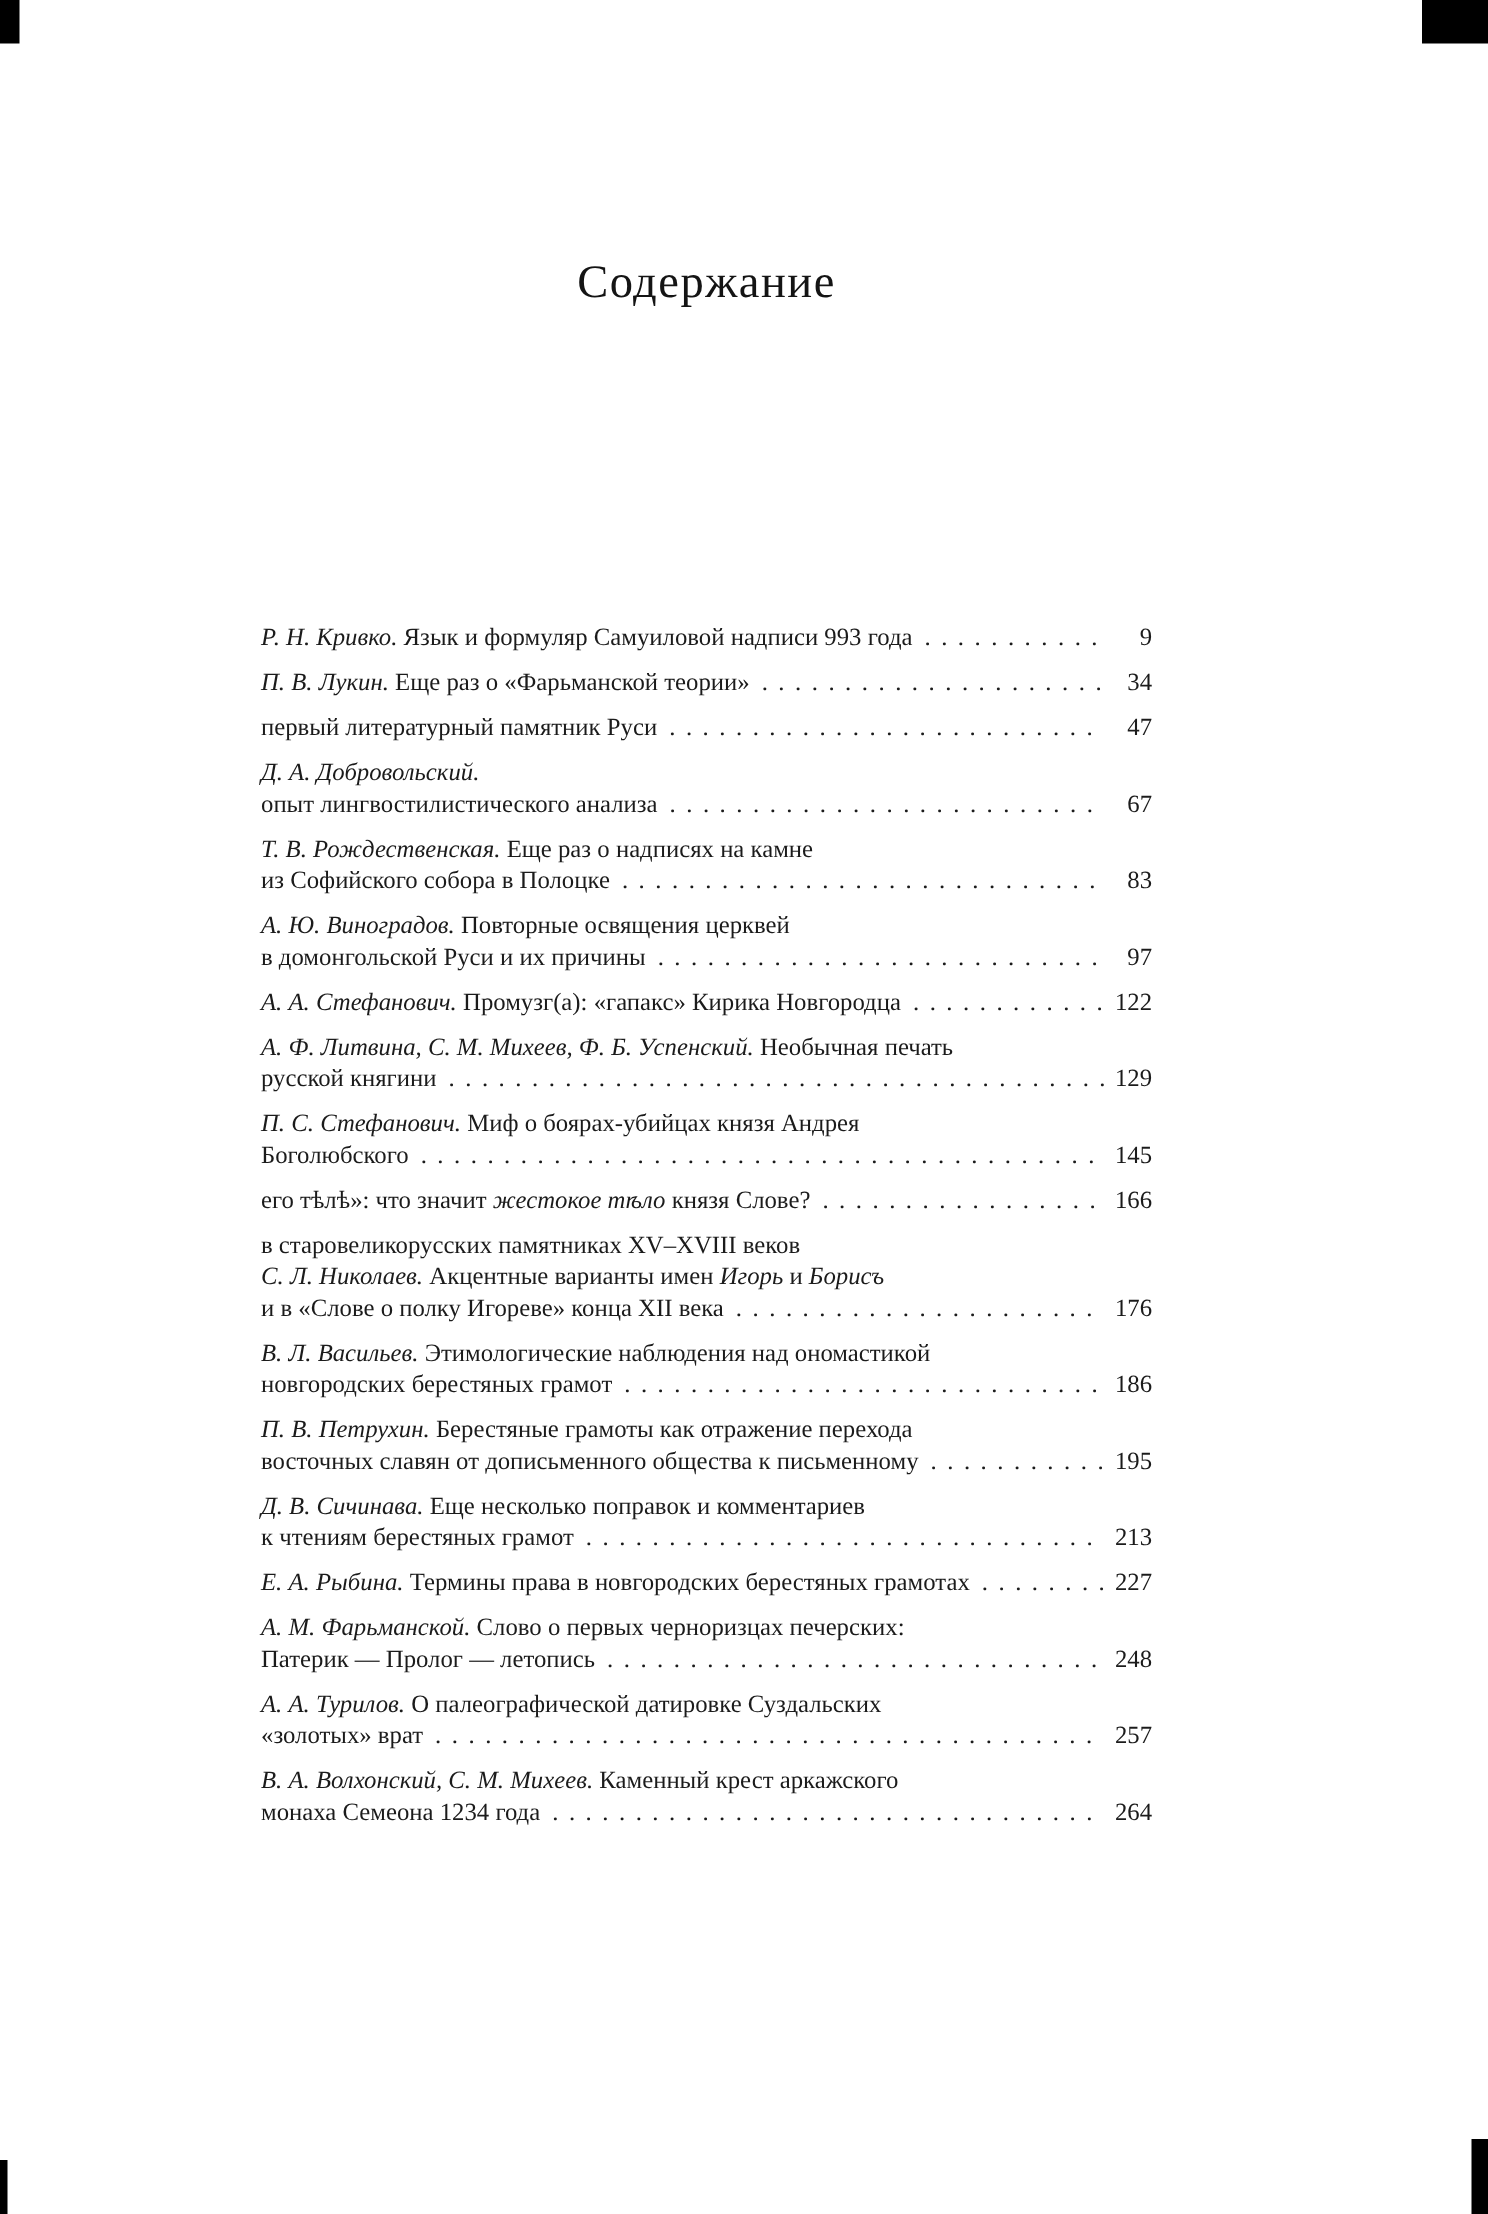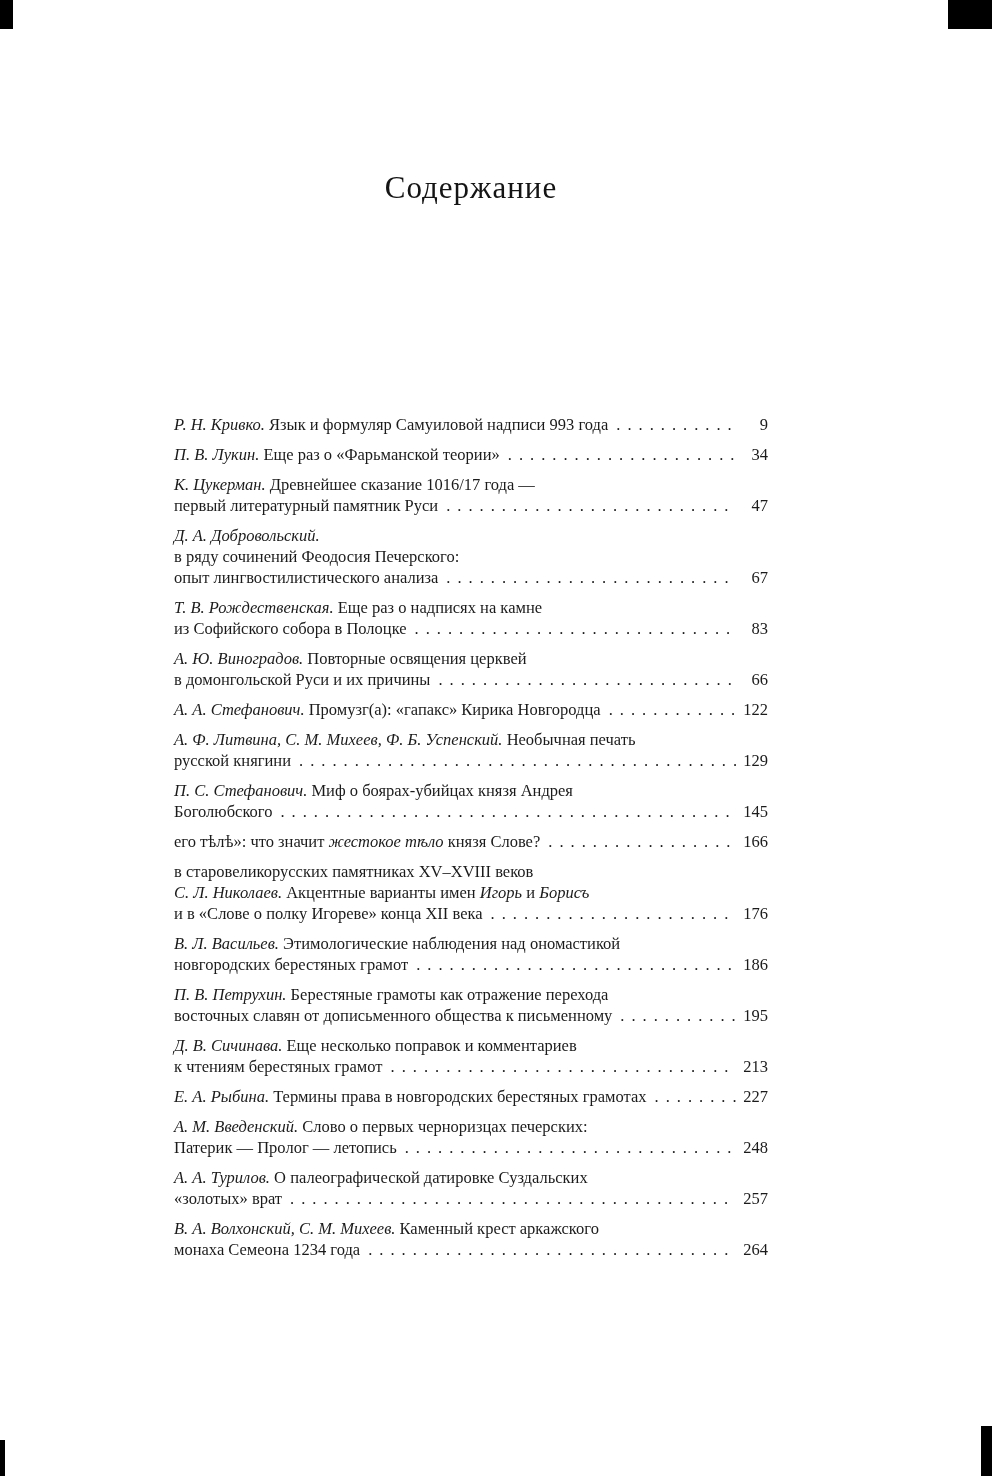--- a/index.html
+++ b/index.html
@@ -94,35 +94,28 @@
       <div class="entry">
         <div class="line">
           <span class="seg italic">П. В. Лукин.</span>
           <span class="seg"> Еще раз о «Фарьманской теории»</span>
           <span class="dots">................................................................................</span>
           <span class="pagenum">34</span>
         </div>
       </div>
       <div class="entry">
         <div class="line">
-          <span class="seg italic">К. Цукерман.</span>
-          <span class="seg"> Древнейшее сказание 1016/17 года —</span>
-        </div>
-        <div class="line">
           <span class="seg">первый литературный памятник Руси</span>
           <span class="dots">................................................................................</span>
           <span class="pagenum">47</span>
         </div>
       </div>
       <div class="entry">
         <div class="line">
           <span class="seg italic">Д. А. Добровольский.</span>
-        </div>
-        <div class="line">
-          <span class="seg">в ряду сочинений Феодосия Печерского:</span>
         </div>
         <div class="line">
           <span class="seg">опыт лингвостилистического анализа</span>
           <span class="dots">................................................................................</span>
           <span class="pagenum">67</span>
         </div>
       </div>
       <div class="entry">
         <div class="line">
           <span class="seg italic">Т. В. Рождественская.</span>
@@ -135,21 +128,21 @@
         </div>
       </div>
       <div class="entry">
         <div class="line">
           <span class="seg italic">А. Ю. Виноградов.</span>
           <span class="seg"> Повторные освящения церквей</span>
         </div>
         <div class="line">
           <span class="seg">в домонгольской Руси и их причины</span>
           <span class="dots">................................................................................</span>
-          <span class="pagenum">66</span>
+          <span class="pagenum">97</span>
         </div>
       </div>
       <div class="entry">
         <div class="line">
           <span class="seg italic">А. А. Стефанович.</span>
           <span class="seg"> Промузг(а): «гапакс» Кирика Новгородца</span>
           <span class="dots">................................................................................</span>
           <span class="pagenum">122</span>
         </div>
       </div>
@@ -237,21 +230,21 @@
       <div class="entry">
         <div class="line">
           <span class="seg italic">Е. А. Рыбина.</span>
           <span class="seg"> Термины права в новгородских берестяных грамотах</span>
           <span class="dots">................................................................................</span>
           <span class="pagenum">227</span>
         </div>
       </div>
       <div class="entry">
         <div class="line">
-          <span class="seg italic">А. М. Введенский.</span>
+          <span class="seg italic">А. М. Фарьманской.</span>
           <span class="seg"> Слово о первых черноризцах печерских:</span>
         </div>
         <div class="line">
           <span class="seg">Патерик — Пролог — летопись</span>
           <span class="dots">................................................................................</span>
           <span class="pagenum">248</span>
         </div>
       </div>
       <div class="entry">
         <div class="line">

